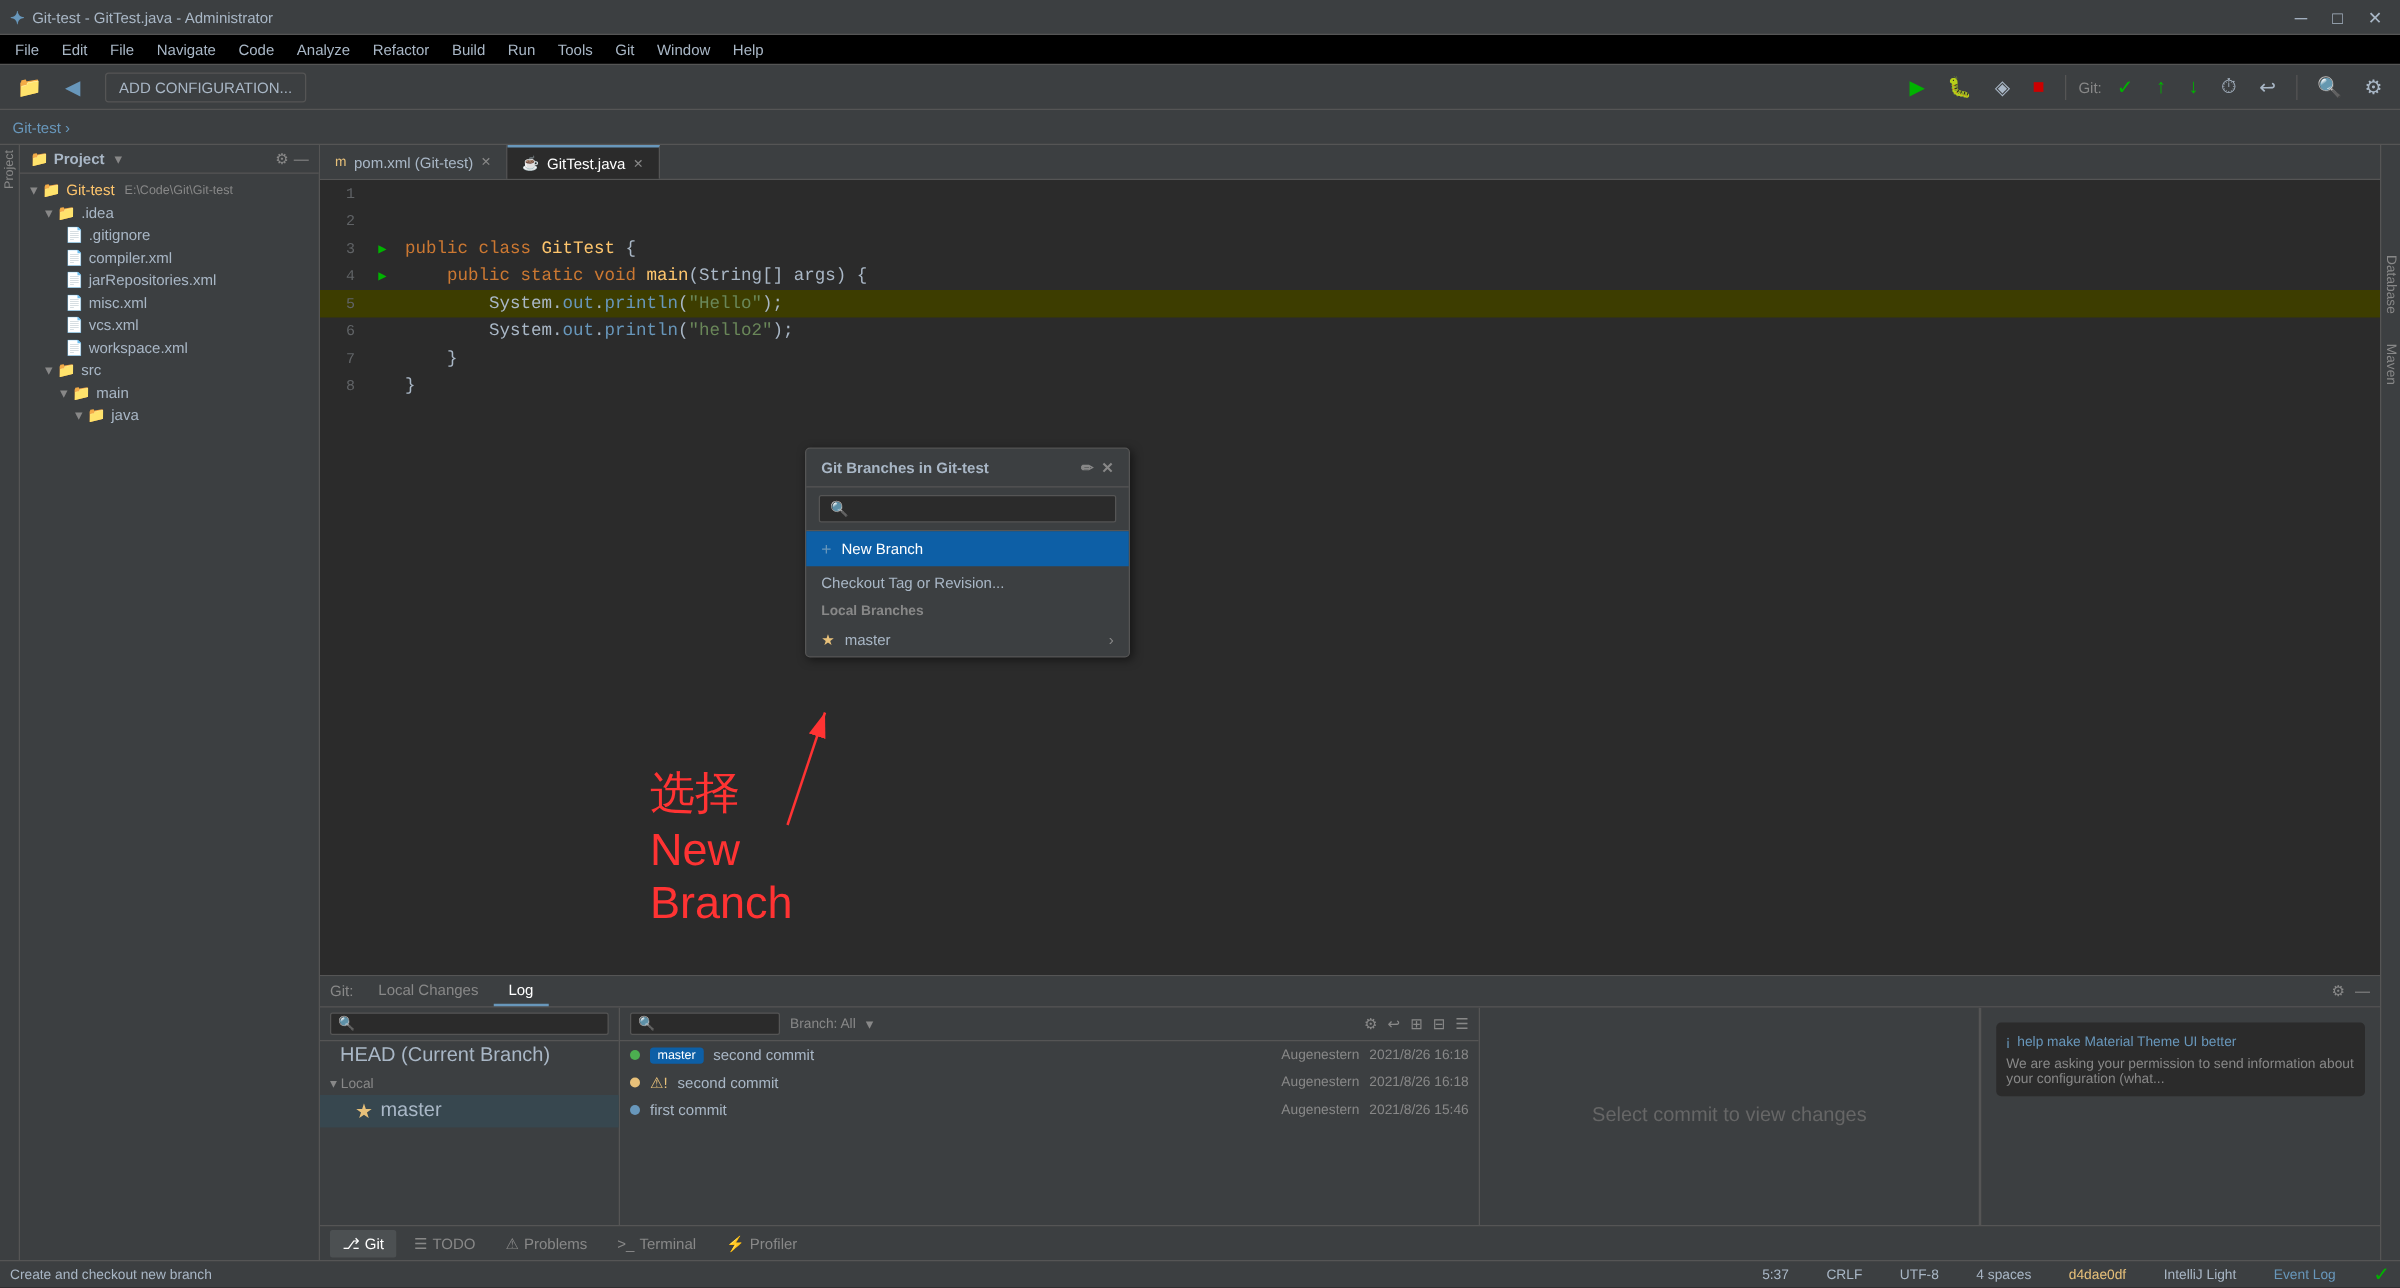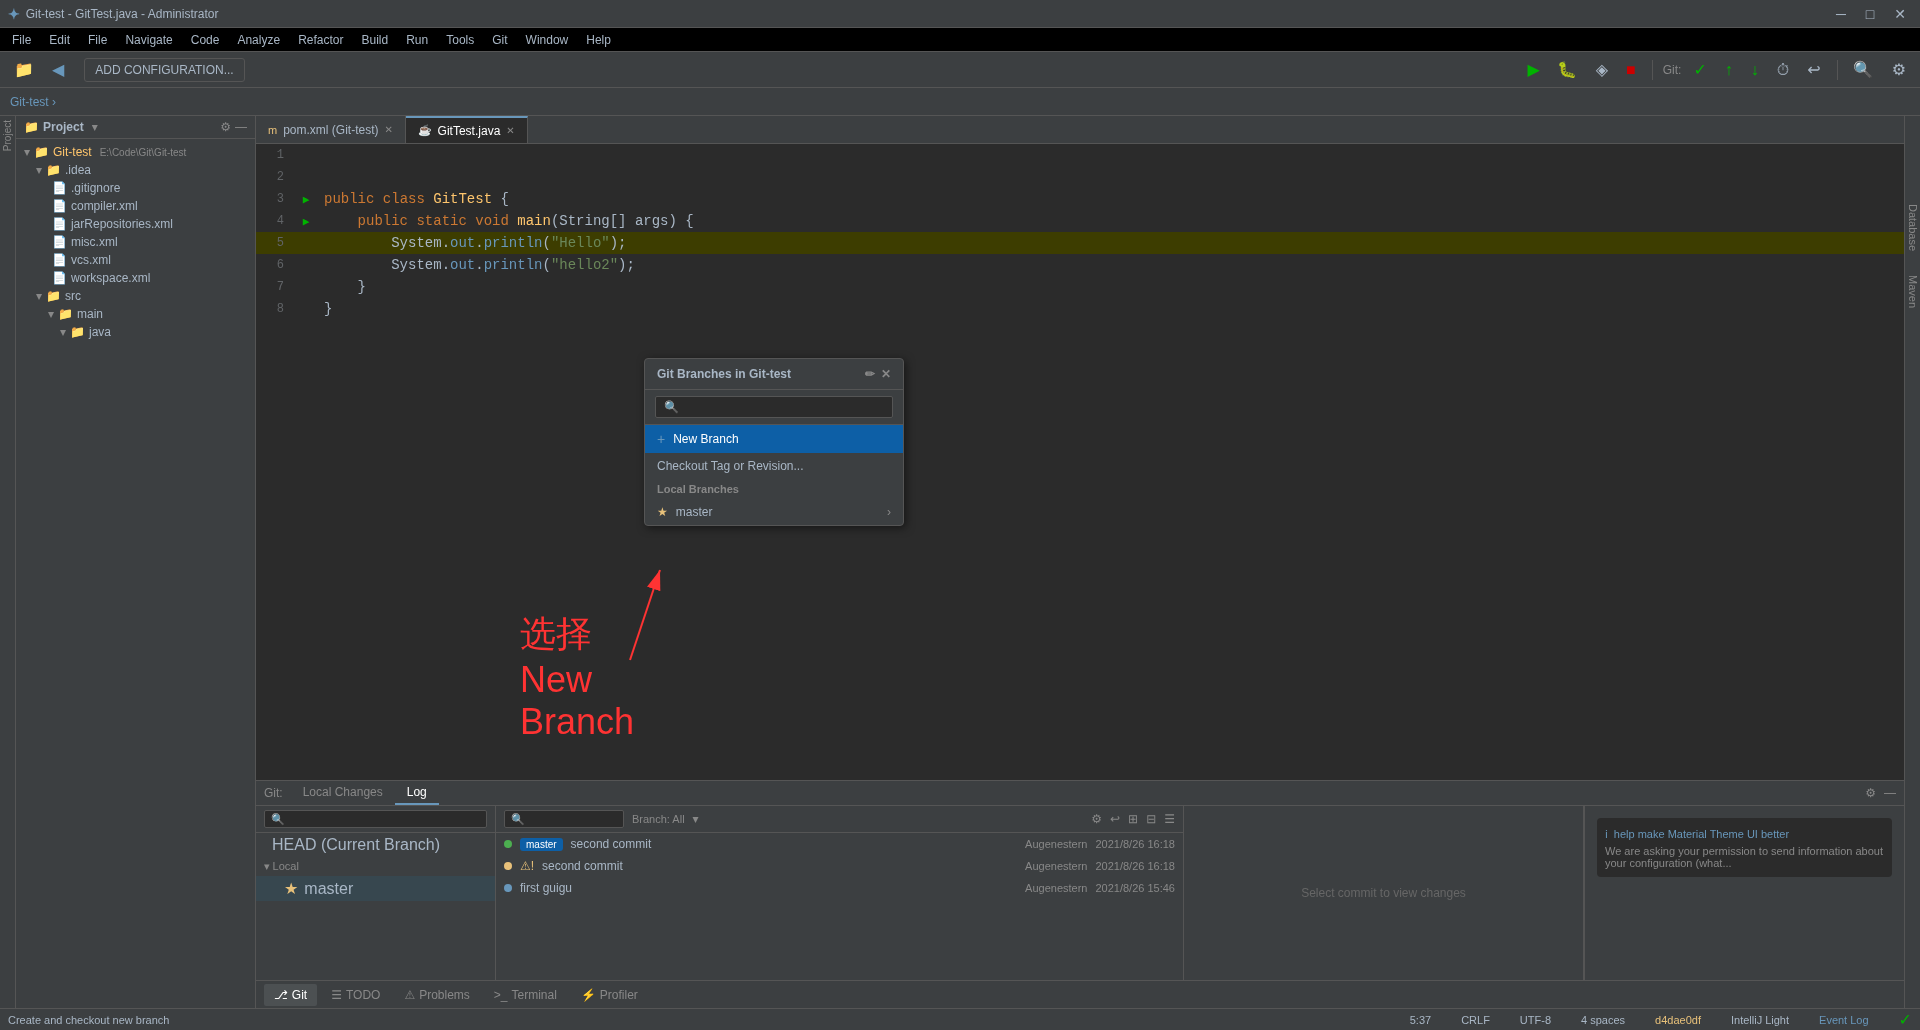--- a/index.html
+++ b/index.html
@@ -83,21 +83,21 @@
     .commit-row { display: flex; align-items: center; padding: 4px 8px; gap: 8px; font-size: 12px; cursor: pointer; }
     .commit-dot { width: 8px; height: 8px; border-radius: 50%; background: #4caf50; flex-shrink: 0; }
     .commit-dot.yellow { background: #e8c17a; }
     .commit-dot.blue { background: #6897bb; }
     .branch-tag { background: #0d5fa6; color: #fff; padding: 1px 6px; border-radius: 3px; font-size: 10px; }
     .commit-msg { flex: 1; }
 
     
     #git-right { width: 400px; display: flex; flex-direction: column; border-right: 1px solid #555; }
     #git-right-content { flex: 1; display: flex; align-items: center; justify-content: center; }
-    #git-right-content .placeholder { color: #666; font-size: 12px; }
+    #git-right-content .placeholder { color: #666; font-size: 16px; }
 
     
     #notification { width: 320px; background: #3c3f41; padding: 12px; border-left: 1px solid #555; }
     .notification-item { background: #2b2b2b; border-radius: 4px; padding: 8px; font-size: 11px; }
     .notification-title { color: #6897bb; margin-bottom: 4px; display: flex; align-items: center; gap: 6px; }
     .notification-text { color: #888; }
 
     
     #status-bar { height: 22px; background: #3c3f41; display: flex; align-items: center; padding: 0 8px; border-top: 1px solid #555; justify-content: space-between; font-size: 11px; }
     #status-bar .left { display: flex; gap: 12px; }
@@ -374,21 +374,21 @@
           </div>
           <div class="commit-row">
             <div class="commit-dot yellow"></div>
             <span style="color:#e8c17a;">⚠!</span>
             <span class="commit-msg">second commit</span>
             <span style="color:#888;font-size:11px;">Augenestern</span>
             <span style="color:#888;font-size:11px;">2021/8/26 16:18</span>
           </div>
           <div class="commit-row">
             <div class="commit-dot blue"></div>
-            <span class="commit-msg">first guigu</span>
+            <span class="commit-msg">first commit</span>
             <span style="color:#888;font-size:11px;">Augenestern</span>
             <span style="color:#888;font-size:11px;">2021/8/26 15:46</span>
           </div>
         </div>
 
         <div id="git-right">
           <div id="git-right-content">
             <span class="placeholder">Select commit to view changes</span>
           </div>
         </div>

